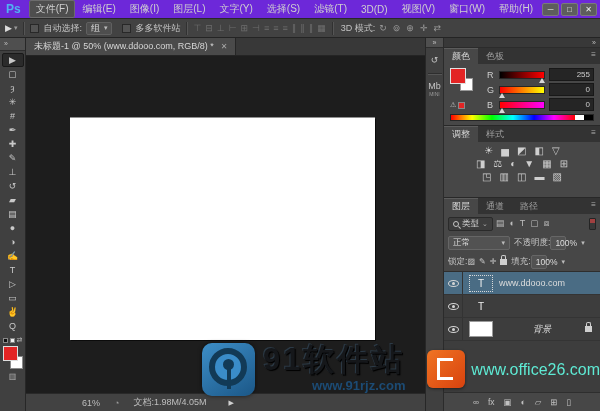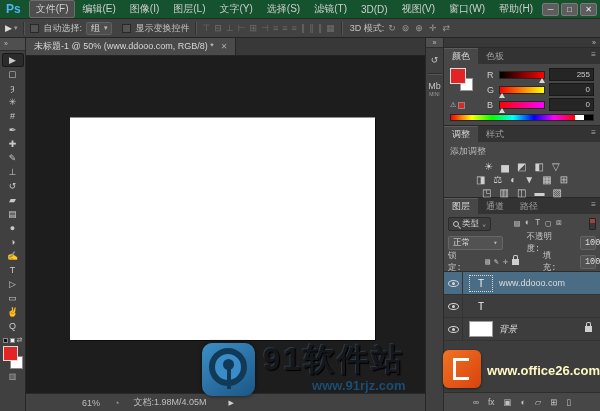--- a/index.html
+++ b/index.html
@@ -1,21 +1,21 @@
 <!DOCTYPE html>
 <html><head>
 <meta charset="utf-8">
 <style>
   * { margin:0; padding:0; box-sizing:border-box; }
   body { background:#222; font-family:"Liberation Sans", sans-serif; }
   .app { width:600px; height:411px; position:relative; overflow:hidden; background:#1d1d1d;
          display:flex; flex-direction:column; font-family:"Liberation Sans", sans-serif; }
 
   
-  .menubar { flex:0 0 19px; background:#14532d; border-bottom:1px solid #292929;
+  .menubar { flex:0 0 19px; background:#6d28d9; border-bottom:1px solid #292929;
              display:flex; align-items:center; font-size:10px; color:#cfcfcf; }
   .ps-logo { color:#4fb2f2; font-weight:bold; font-size:12px; padding:0 8px 0 6px; }
   .mi { padding:1px 6px; border:1px solid transparent; white-space:nowrap; }
   .mi.selected { background:#4e4e4e; border-color:#6c6c6c; border-radius:2px; }
   .win { margin-left:auto; display:flex; gap:2px; padding-right:3px; }
   .win span { width:17px; height:13px; background:#5d5d5d; border:1px solid #7a7a7a; border-radius:2px;
               color:#eee; font-size:8px; line-height:11px; text-align:center; }
 
   
   .optionsbar { flex:0 0 19px; background:#424242; border-bottom:1px solid #242424;
@@ -109,21 +109,21 @@
   .spec-w { width:9px; background:#fff; } .spec-k { width:9px; background:#000; }
 
   
   .adj-body { height:56px; padding:2px 6px; }
   .adj-label { font-size:9px; color:#b8b8b8; margin:1px 0 2px 0; }
   .adj-row { display:flex; justify-content:center; gap:8px; color:#cfcfcf; font-size:10px; line-height:13px; }
   .adj-row span { cursor:default; }
 
   
   .layers-panel { flex:1; display:flex; flex-direction:column; min-height:0; }
-  .lp-row { height:19px; display:flex; align-items:center; gap:20px; padding:0 4px; background:#474747; font-size:8.5px; color:#c5c5c5;font-family:Liberation Mono, monospace; }
+  .lp-row { height:19px; display:flex; align-items:center; gap:0; padding:0 4px; background:#474747; font-size:8.5px; color:#c5c5c5; }
   .kind-box { display:flex; align-items:center; gap:3px; background:#3d3d3d; border:1px solid #2a2a2a;
               border-radius:2px; height:14px; padding:0 4px; color:#d0d0d0; }
   .i-mag { width:6px; height:6px; border:1px solid #c5c5c5; border-radius:50%; position:relative; flex:0 0 auto; }
   .i-mag::after { content:""; position:absolute; width:3px; height:1px; background:#c5c5c5;
                   transform:rotate(45deg); left:4px; top:5px; }
   .lp-ficons { display:flex; gap:5px; color:#bdbdbd; font-size:9px; margin-left:3px; }
   .lp-toggle { margin-left:auto; width:7px; height:12px; background:linear-gradient(#a04040 45%,#383838 45%);
                border:1px solid #242424; border-radius:1px; }
   .sel { background:#525252; border:1px solid #666; border-radius:2px; height:14px;
          display:flex; align-items:center; padding:0 4px; gap:4px; color:#ddd; }
@@ -139,21 +139,21 @@
           font-size:9px; color:#dcdcdc; background:#3d3d3d; }
   .lrow.selected { background:#4a6c84; }
   .eye-cell { width:19px; height:100%; border-right:1px solid #333; display:flex; align-items:center; justify-content:center; flex:0 0 19px; }
   .i-eye { width:11px; height:7px; border:1px solid #d5d5d5; border-radius:50%; position:relative; }
   .i-eye::after { content:""; position:absolute; left:3px; top:1px; width:3px; height:3px; background:#d5d5d5; border-radius:50%; }
   .thumb { width:24px; height:17px; margin:0 6px; display:flex; align-items:center; justify-content:center;
            font-size:10px; color:#f0f0f0; flex:0 0 24px; }
   .thumb.text-sel { border:1px dotted #d8d8d8; }
   .thumb.bgthumb { background:#fff; border:1px solid #9a9a9a; height:16px; }
   .lname { flex:1; white-space:nowrap; overflow:hidden; }
-  .lname.italic { font-style:italic; }
+  .lname.italic { font-style:italic;text-align:center; }
   .lock-cell { padding-right:8px; }
   .lp-bottom { height:19px; border-top:1px solid #2e2e2e; background:#474747;
                display:flex; align-items:center; justify-content:center; gap:9px;
                color:#c0c0c0; font-size:8.5px; }
 
   
   .wm-center { position:absolute; left:202px; top:343px; display:flex; gap:8px; z-index:30; align-items:flex-start; }
   .wm91-logo { width:53px; height:53px; border-radius:10px; position:relative;
                background:linear-gradient(145deg,#3d8ec7,#1b5787); box-shadow:0 0 4px rgba(0,0,0,.6); }
   .wm91-ring { position:absolute; left:7px; top:5px; width:38px; height:38px; border:6px solid #123a56;
@@ -166,21 +166,21 @@
                 text-shadow:1px 1px 1px #000, -1px -1px 0 #2c3a46; line-height:34px; white-space:nowrap; }
   .wm91-url { font-size:13px; font-weight:bold; color:#1c4b74; text-align:right; margin-top:1px; }
 
   .wm-office { position:absolute; right:0px; top:350px; display:flex; align-items:center; gap:6px; z-index:30; }
   .off-logo { width:38px; height:38px; border-radius:6px; position:relative;
               background:linear-gradient(135deg,#f07423,#d8420e); box-shadow:0 1px 3px rgba(0,0,0,.5); }
   .off-logo span { position:absolute; left:10px; top:8px; width:16px; height:22px;
                    border:3px solid #fff; border-right:none; }
   .off-text { display:flex; flex-direction:column; line-height:1; }
   .off-title { font-size:20px; font-weight:bold; color:#1e6bbf; line-height:22px; white-space:nowrap; }
-  .off-url { font-size:13px; font-weight:bold; color:#fef9c3; margin-top:2px; white-space:nowrap; }
+  .off-url { font-size:16px; font-weight:normal; color:#5eead4; margin-top:2px; white-space:nowrap; }
 </style>
 </head>
 <body>
 
 <div class="app">
 
   <div class="menubar">
     <span class="ps-logo">Ps</span>
     <span class="mi selected">文件(F)</span>
       <span class="mi">编辑(E)</span>
@@ -206,21 +206,21 @@
       <span class="arr" style="font-size:7px;color:#999;">▾</span>
     </span>
     <span class="ob-sep"></span>
     <span class="cb"></span>
     <span>自动选择:</span>
     <span class="dd">
       <span>组</span>
       <span class="arr">▾</span>
     </span>
     <span class="cb" style="margin-left:6px;"></span>
-    <span>显示变换控件</span>
+    <span>多多软件站</span>
     <span class="ob-sep"></span>
     <span class="ob-icons">
       <span>⊤</span>
         <span>⊟</span>
         <span>⊥</span>
         <span>⊢</span>
         <span>⊞</span>
         <span>⊣</span>
         <span>≡</span>
         <span>≡</span>
@@ -397,21 +397,20 @@
           </div>
         </div>
 
         <div>
           <div class="panel-tabs">
             <span class="ptab selected">调整</span>
               <span class="ptab">样式</span>
             <span class="panel-menu">≡</span>
           </div>
           <div class="panel-body adj-body">
-            <div class="adj-label">添加调整</div>
             <div class="adj-row">
               <span>☀</span>
                 <span>▅</span>
                 <span>◩</span>
                 <span>◧</span>
                 <span>▽</span>
             </div>
             <div class="adj-row">
               <span>◨</span>
                 <span>⚖</span>

